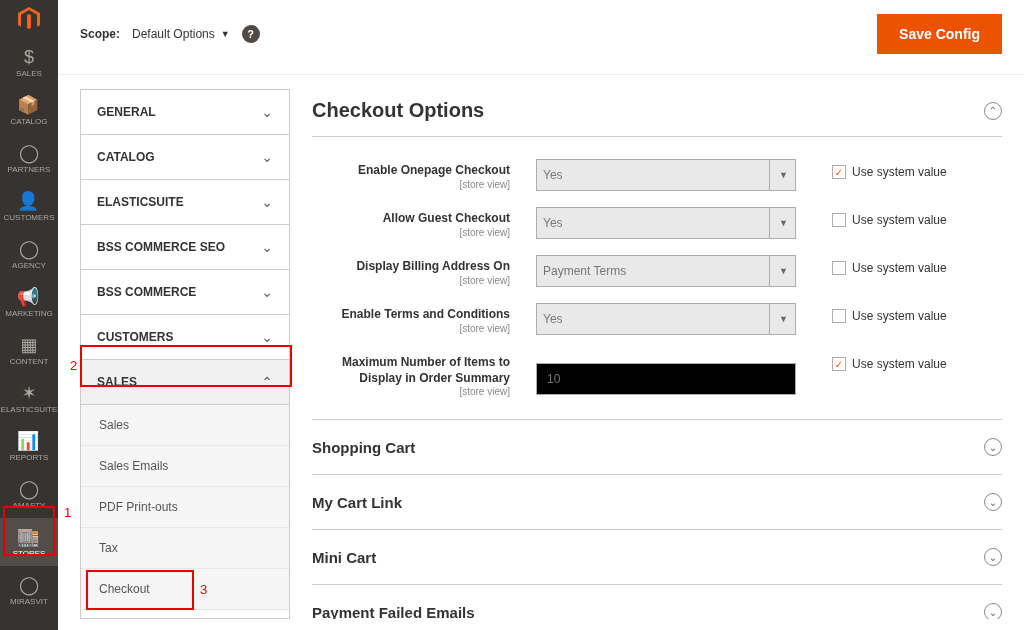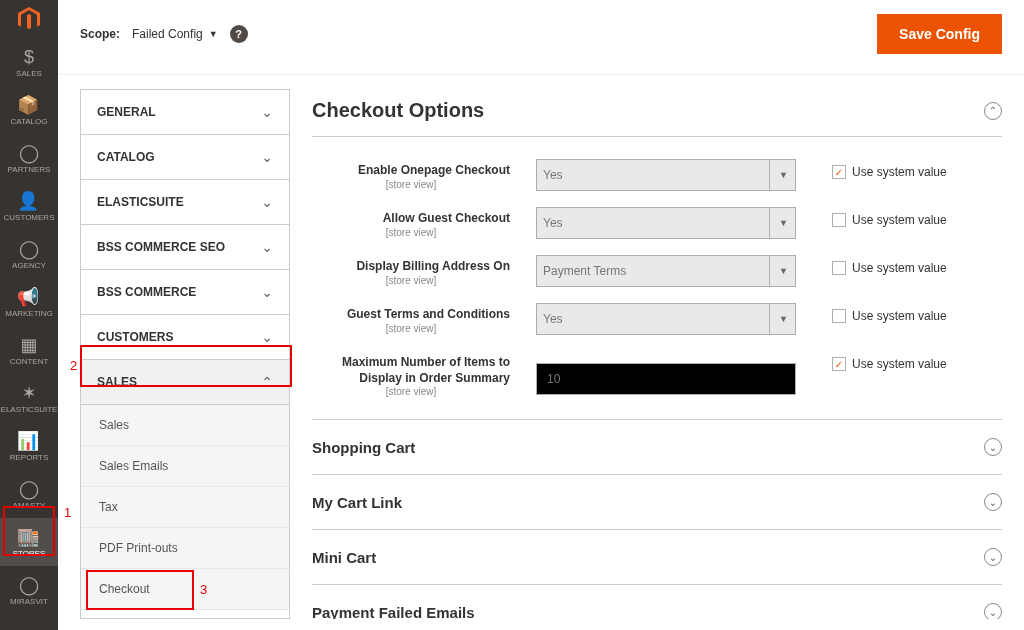--- a/index.html
+++ b/index.html
@@ -152,21 +152,21 @@
   padding: 8px 0;
   gap: 8px;
 }
 .field-label-col {
   width: 216px;
   text-align: right;
   padding-right: 18px;
   padding-top: 4px;
 }
 .field-label { font-size: 12px; font-weight: 600; color: #333; line-height: 1.3;}
-.field-scope { font-size: 10px; color: #888; text-align: center; }
+.field-scope { font-size: 10px; color: #888; }
 .field-control-col { width: 260px; }
 .field-select {
   width: 100%;
   height: 32px;
   border: 1px solid #adadad;
   background: #e9e9e9;
   color: #777;
   font-size: 12px;
   padding: 0 6px;
   display: flex;
@@ -283,21 +283,21 @@
       <span class="si-icon">◯</span>
       <span class="si-label">MIRASVIT</span>
     </div>
   </div>
 
   <div class="main">
     <div class="topbar">
       <div class="scope-wrap">
         <span class="scope-label">Scope:</span>
         <span class="scope-select">
-          <span>Failed Config</span>
+          <span>Default Options</span>
           <span class="scope-caret">▼</span>
         </span>
         <span class="help-icon">?</span>
       </div>
       <button class="save-btn">Save Config</button>
     </div>
 
     <div class="content">
       <div class="config-nav">
         <div class="nav-section">
@@ -324,22 +324,22 @@
           <span>CUSTOMERS</span>
           <span class="chev">⌄</span>
         </div>
         <div class="nav-section expanded">
           <span>SALES</span>
           <span class="chev">⌃</span>
         </div>
         <div class="nav-sub">
           <div class="nav-sub-item">Sales</div>
           <div class="nav-sub-item">Sales Emails</div>
+          <div class="nav-sub-item">PDF Print-outs</div>
           <div class="nav-sub-item">Tax</div>
-          <div class="nav-sub-item">PDF Print-outs</div>
           <div class="nav-sub-item">Checkout</div>
         </div>
       </div>
 
       <div class="config-body">
         <div class="section-head">
           <h2>Checkout Options</h2>
           <span class="section-toggle">⌃</span>
         </div>
 
@@ -391,21 +391,21 @@
               </div>
             </div>
             <div class="field-inherit">
               <span class="chk unchecked">✓</span>
               <span>Use system value</span>
             </div>
           </div>
 
           <div class="field-row">
             <div class="field-label-col">
-              <div class="field-label">Guest Terms and Conditions</div>
+              <div class="field-label">Enable Terms and Conditions</div>
               <div class="field-scope">[store view]</div>
             </div>
             <div class="field-control-col">
               <div class="field-select">
                 <span>Yes</span>
                 <span class="drop">▼</span>
               </div>
             </div>
             <div class="field-inherit">
               <span class="chk unchecked">✓</span>

